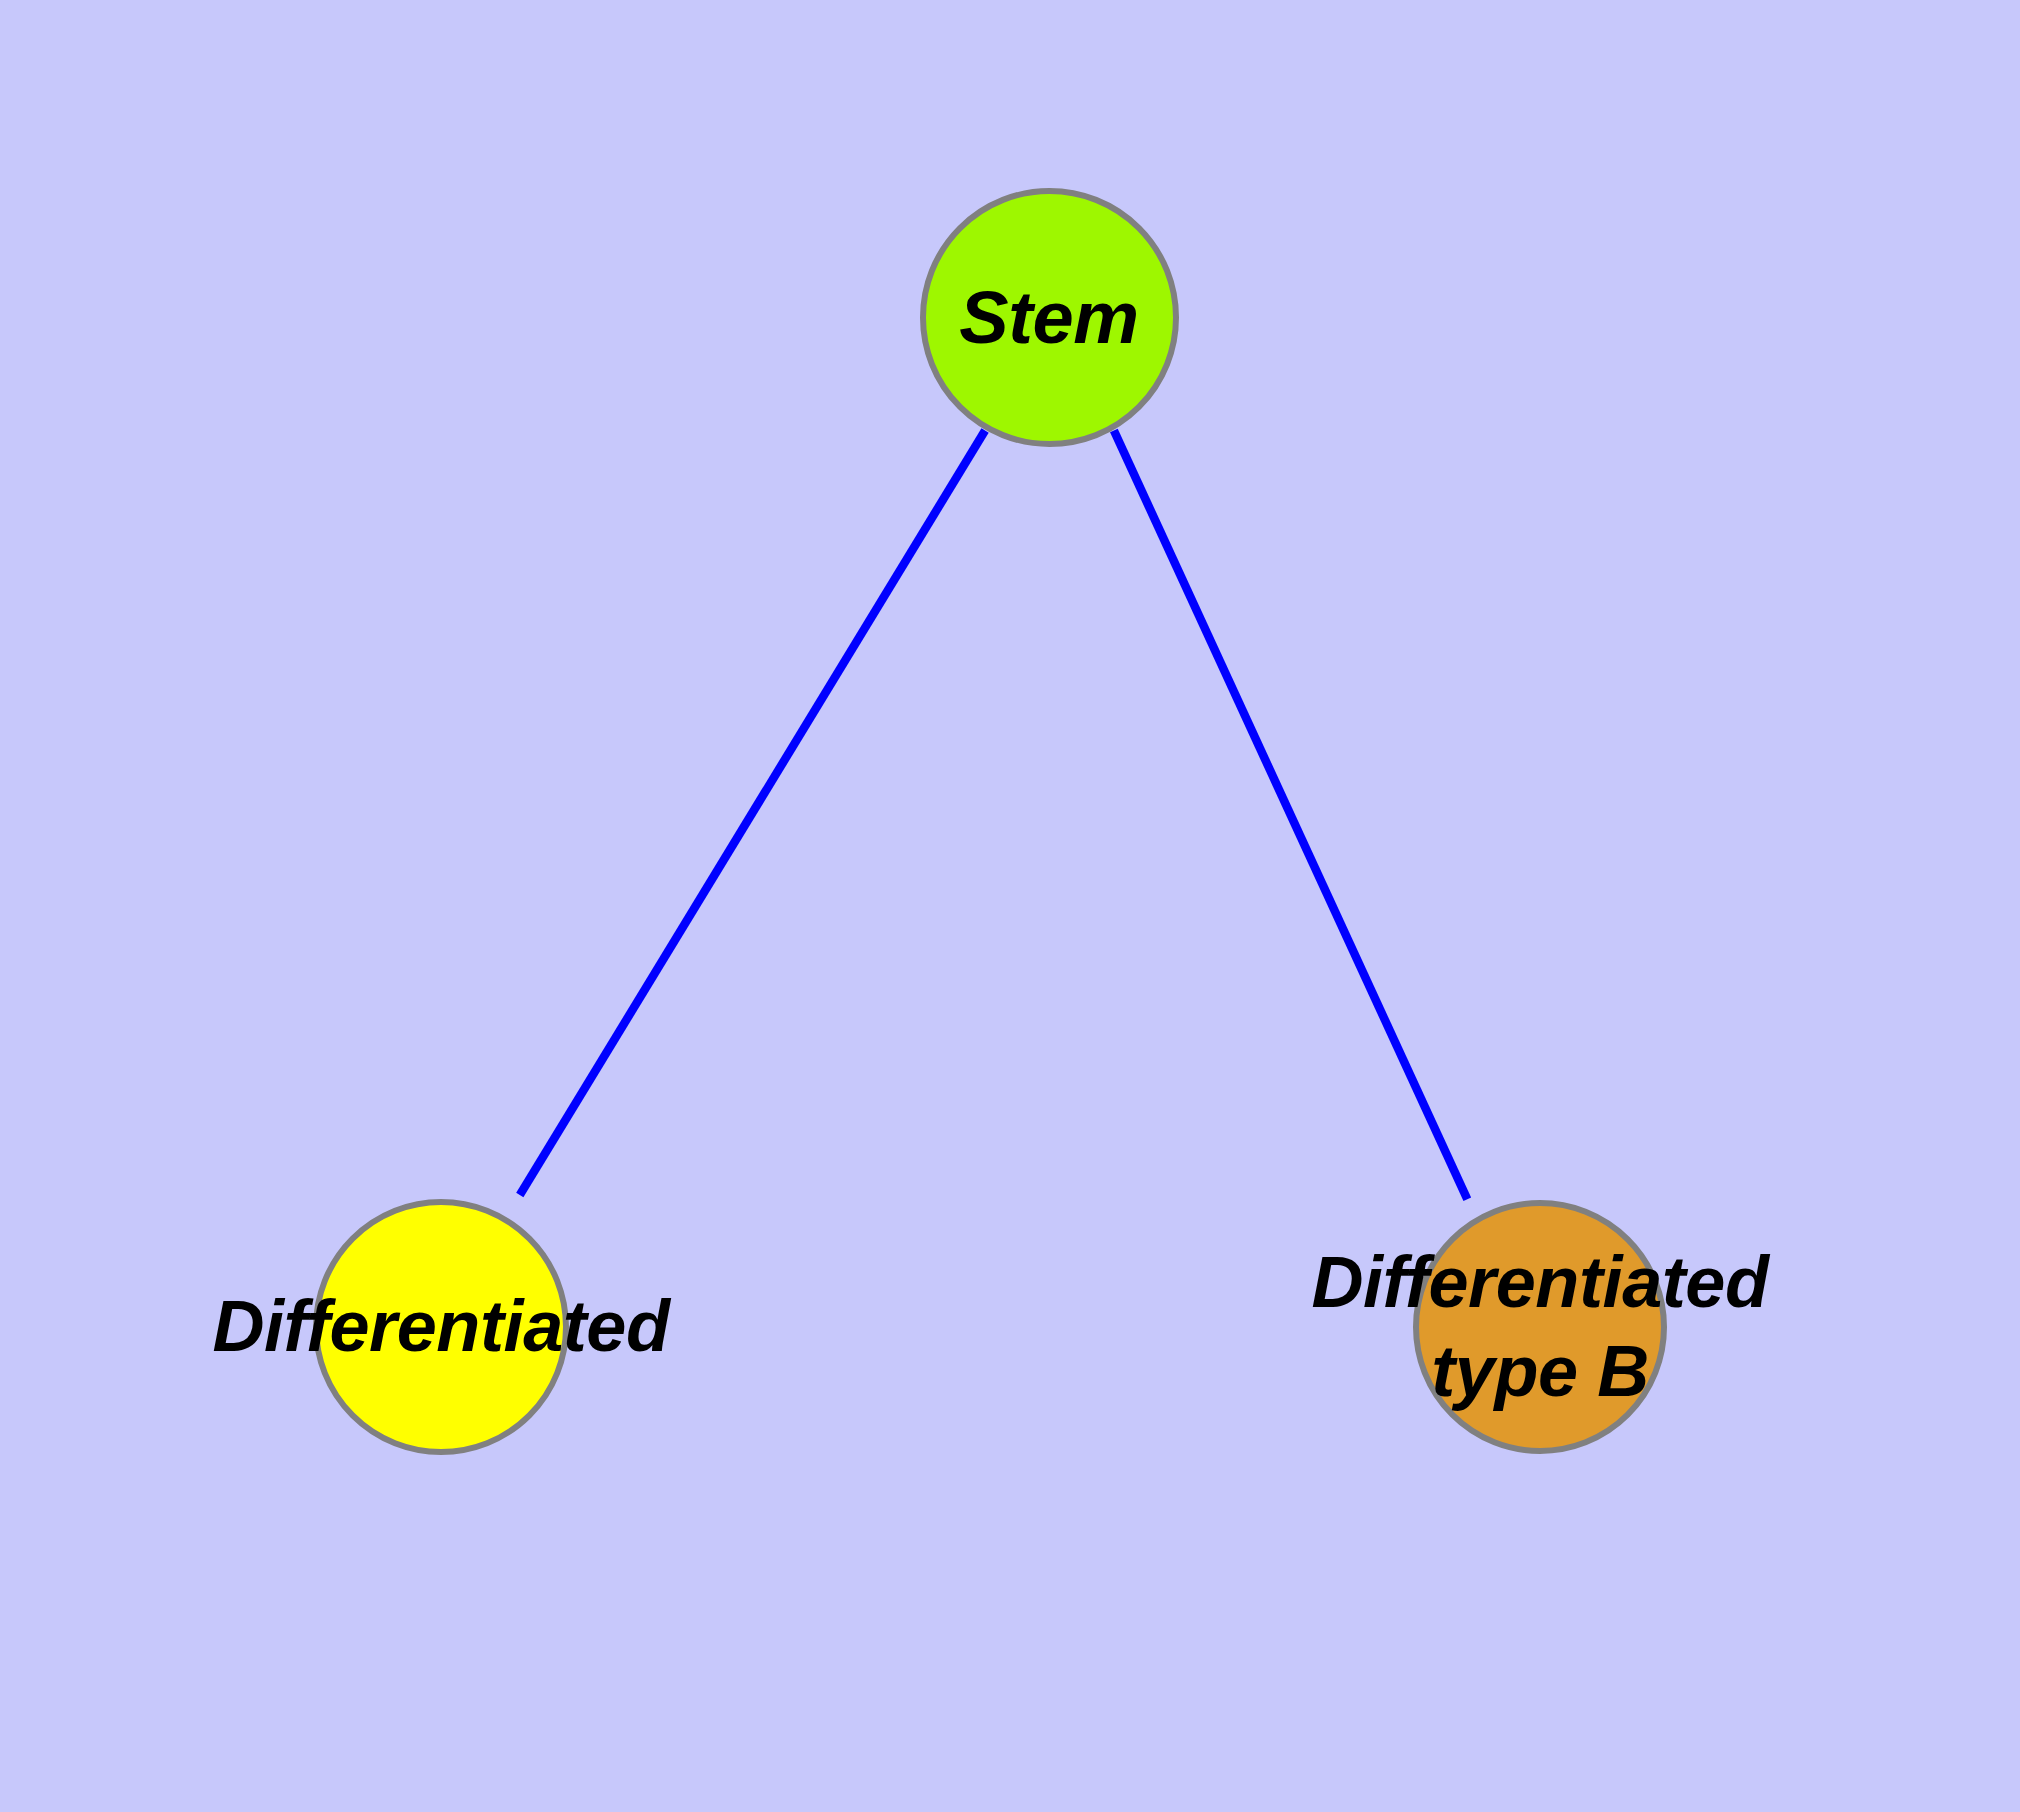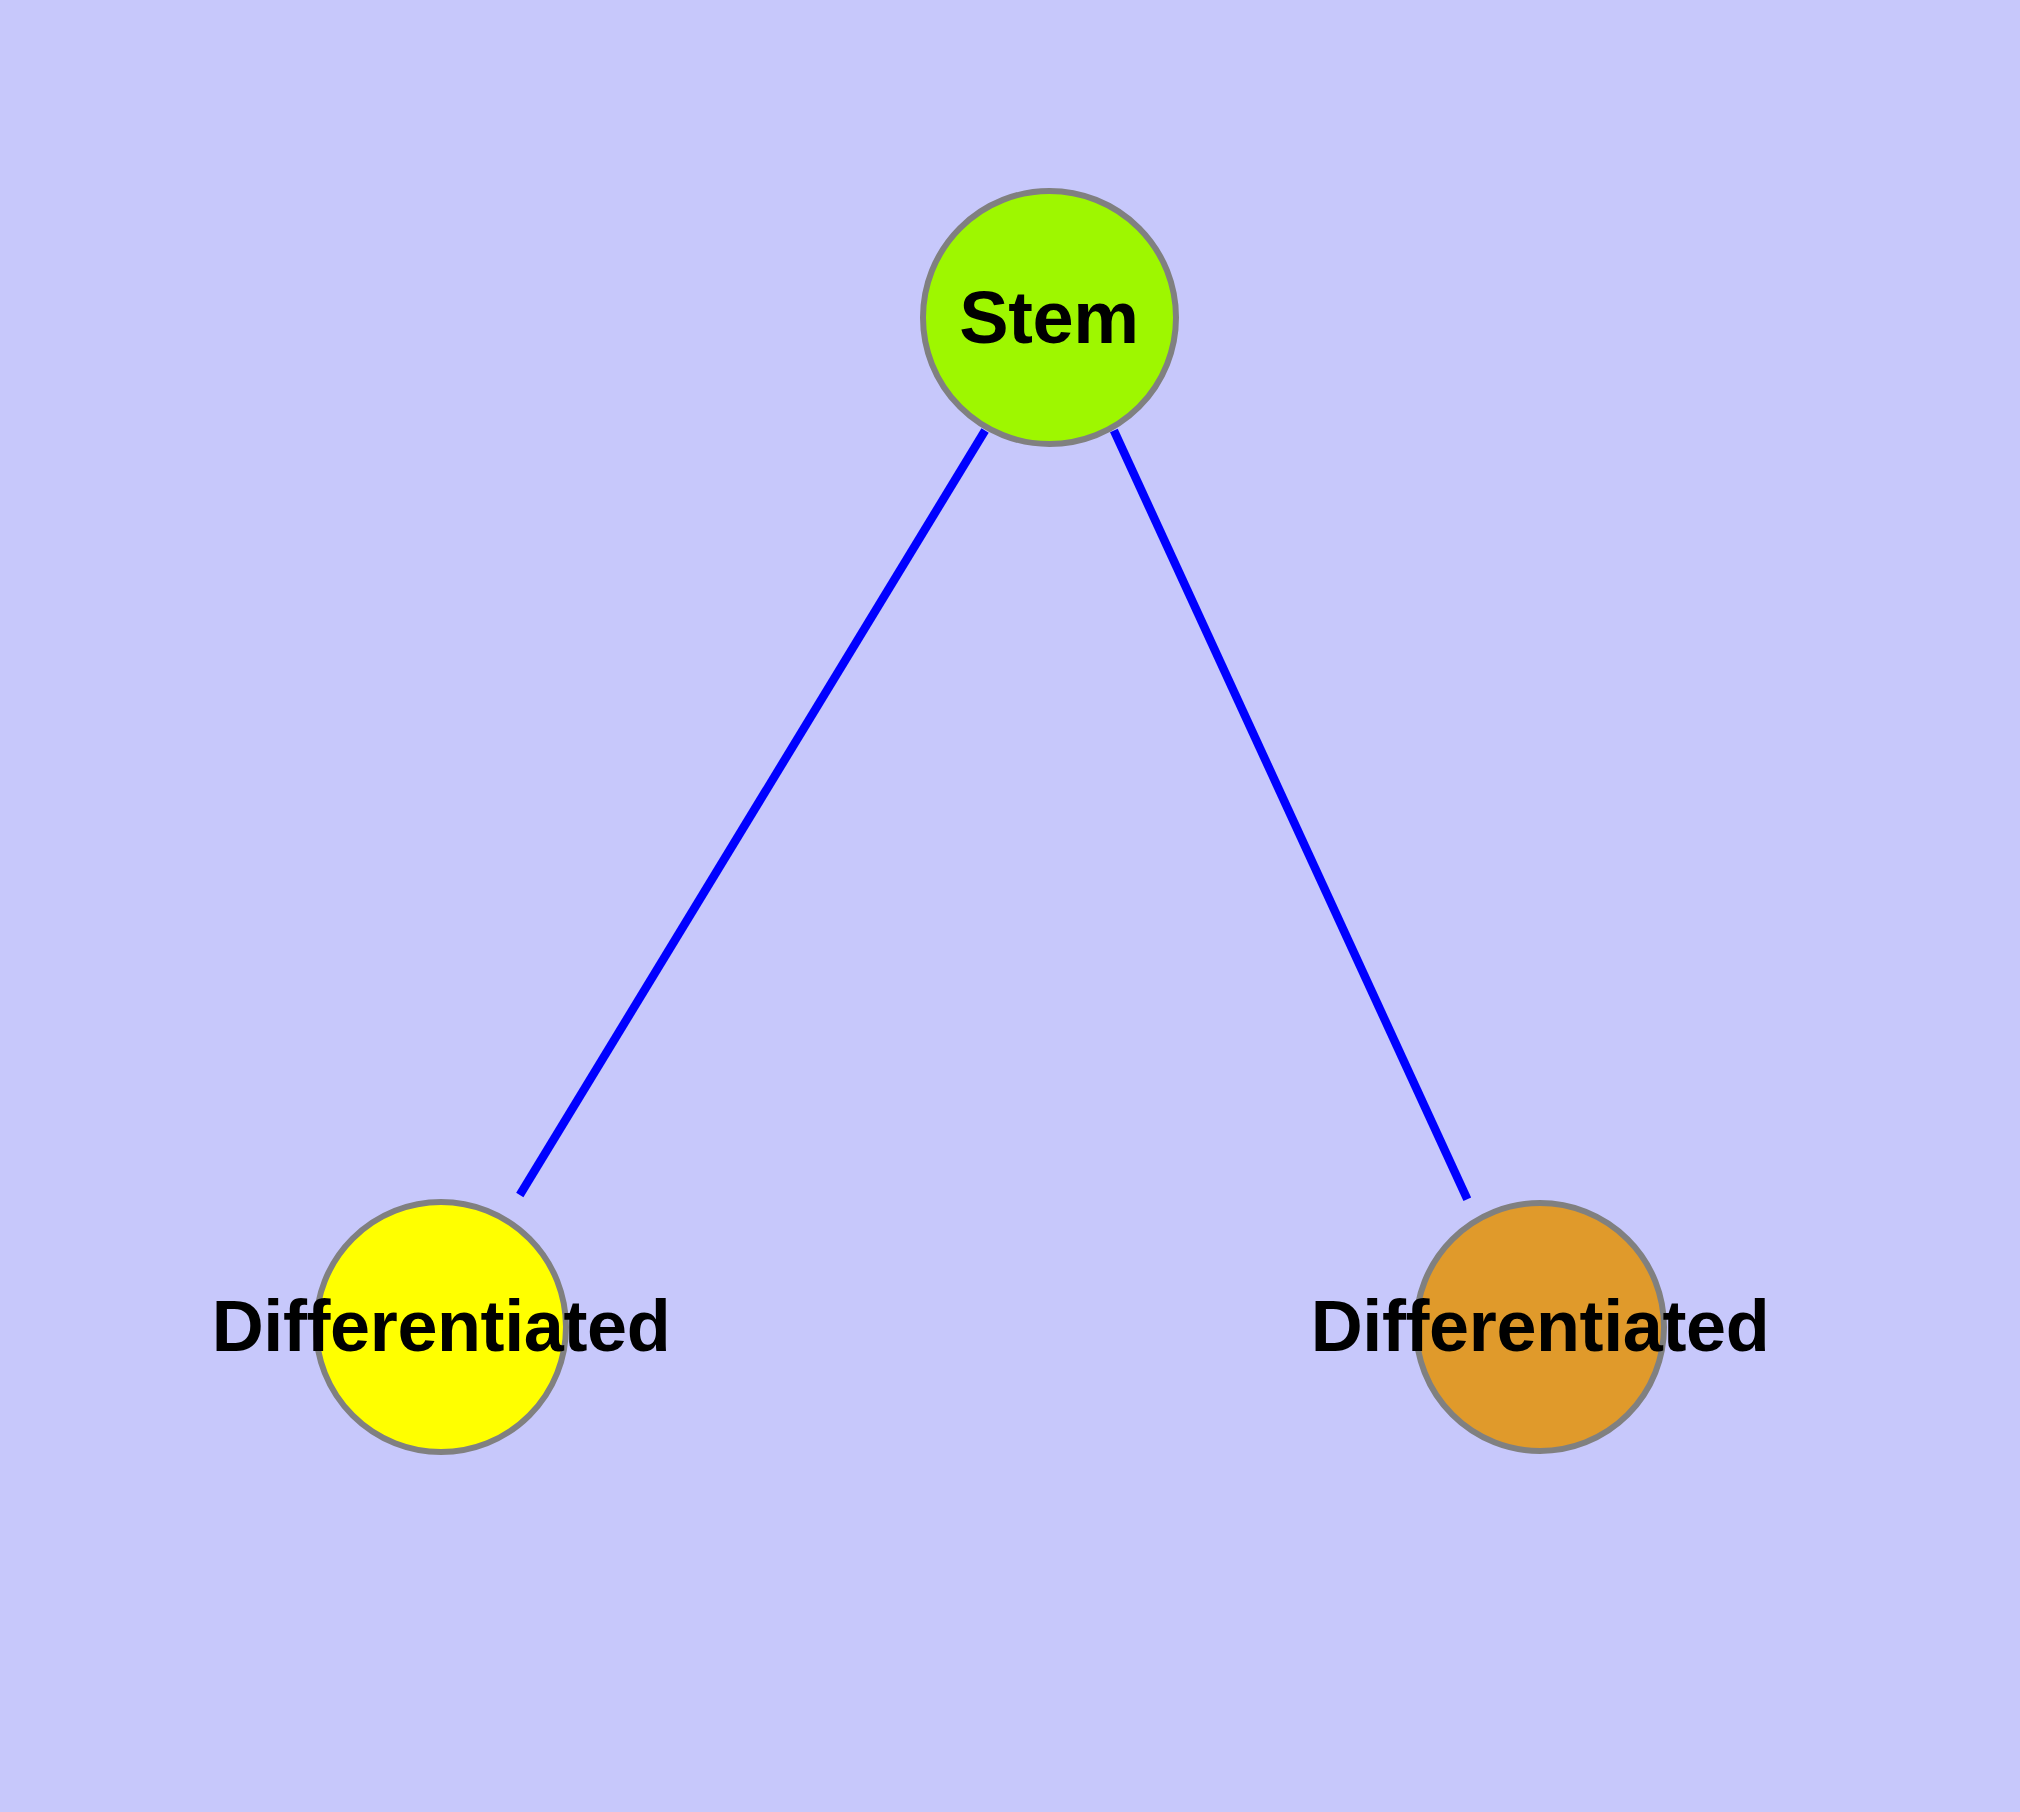--- a/index.html
+++ b/index.html
@@ -77,37 +77,38 @@
     top: 1327px;
     font-size: 72px;
   }
   .label-line {
     display: block;
   }
 </style>
 </head>
 <body>
 
-<div id="graph-canvas" style="background: rgb(199, 200, 251);">
+<div id="graph-canvas" style="background: rgb(199, 200, 251); font-style: italic;">
 
   <svg id="edge-layer" viewBox="0 0 2384 2138" xmlns="http://www.w3.org/2000/svg">
     <line id="edge-stem-diff-a" x1="1162" y1="508" x2="613" y2="1410" stroke="#0000ff" stroke-width="10"></line>
     <line id="edge-stem-diff-b" x1="1314" y1="508" x2="1731" y2="1415" stroke="#0000ff" stroke-width="10"></line>
   </svg>
 
   <div class="node" id="node-stem" style="left: 920px; top: 188px; width: 259px; height: 259px; background: rgb(158, 247, 0); border-color: rgb(128, 128, 128);"></div>
   <div class="node" id="node-diff-a" style="left: 313px; top: 1199px; width: 256px; height: 256px; background: rgb(255, 255, 0); border-color: rgb(128, 128, 128);"></div>
   <div class="node" id="node-diff-b" style="left: 1413px; top: 1200px; width: 254px; height: 254px; background: rgb(224, 154, 43); border-color: rgb(128, 128, 128);"></div>
 
   <div class="node-label" id="label-stem" style="left: 1049px; top: 318px; color: rgb(0, 0, 0);">
     <span class="label-line">Stem</span>
   </div>
 
   <div class="node-label" id="label-diff-a" style="left: 441px; top: 1327px; color: rgb(0, 0, 0);">
     <span class="label-line">Differentiated</span>
   </div>
 
   <div class="node-label" id="label-diff-b" style="left: 1540px; top: 1327px; color: rgb(0, 0, 0);">
     <span class="label-line">Differentiated</span>
+    <span class="label-line">type B</span>
   </div>
 
 </div>
 
 
 </body></html>

